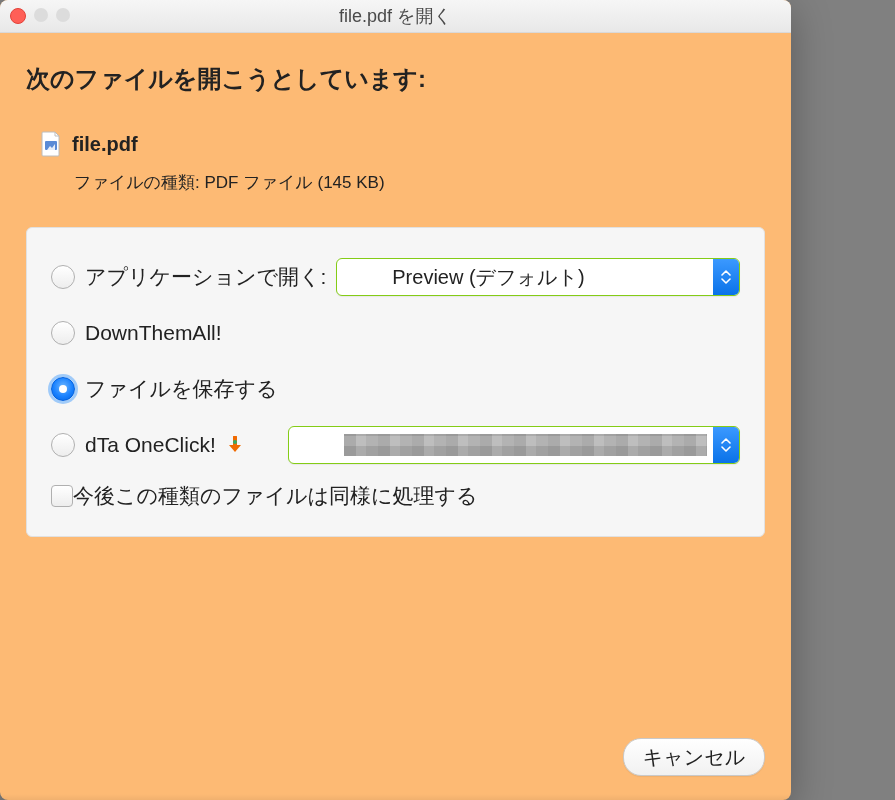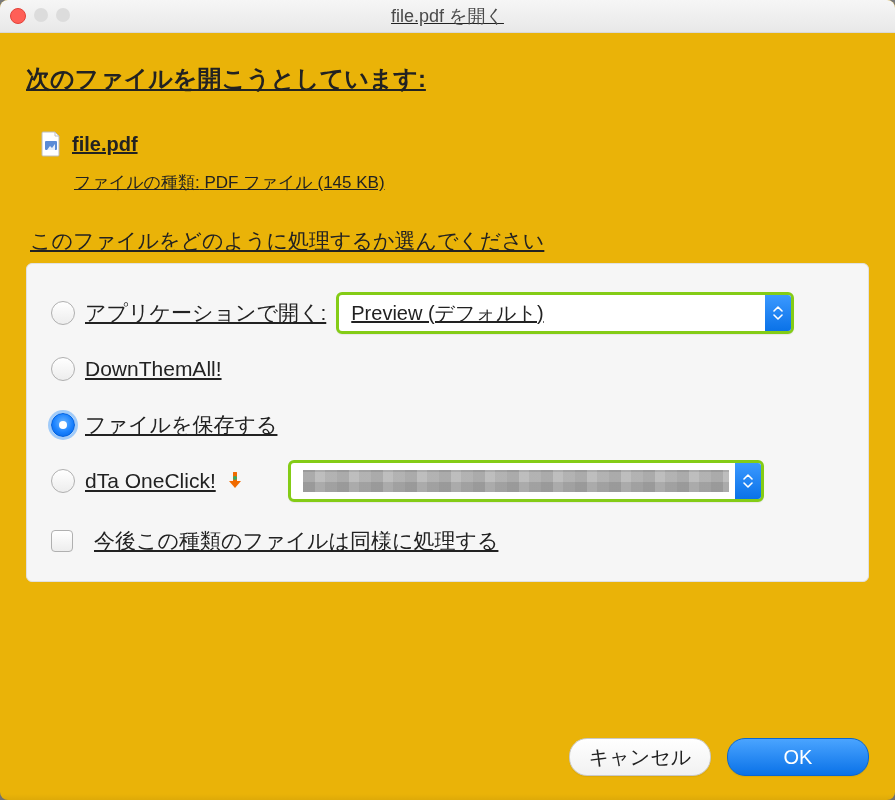--- a/index.html
+++ b/index.html
@@ -4,28 +4,27 @@
 <style>
 html, body {
   margin: 0;
   padding: 0;
   background: #808080;
   font-family: -apple-system, "Helvetica Neue", "Hiragino Kaku Gothic Pro", sans-serif;
   font-size: 20px;
   color: #222;
 }
 .window {
-  width: 895px;
+  width: 791px;
   height: 800px;
-  background: #eab308;
+  background: #fdba74;
   border-radius: 8px;
   box-shadow: 0 10px 40px rgba(0,0,0,.3);
   overflow: hidden;
   position: relative;
-  text-decoration: underline;
 }
 .titlebar {
   height: 32px;
   background: linear-gradient(#f6f6f6, #e8e8e8);
   border-bottom: 1px solid #d9d9d9;
   display: flex;
   align-items: center;
   position: relative;
 }
 .traffic-lights {
@@ -131,25 +130,26 @@
 .opt-label {
   font-size: 21px;
 }
 .select {
   flex: 1;
   height: 36px;
   max-width: 452px;
   display: flex;
   align-items: center;
   background: #fff;
-  border: 3px solid #84cc16;
+  border: 1px solid #84cc16;
   border-radius: 6px;
   box-shadow: 0 1px 1px rgba(0,0,0,.06);
   position: relative;
   overflow: hidden;
+  padding-left: 43px;
 }
 .select .sel-text {
   padding-left: 12px;
   font-size: 20px;
   flex: 1;
   overflow:hidden;
   white-space:nowrap;
 }
 .select .sel-stepper {
   width: 26px;
@@ -173,22 +173,22 @@
     repeating-linear-gradient(90deg,
       #c6c6c6 0 12px, #dcdcdc 12px 22px, #cfcfcf 22px 34px),
     repeating-linear-gradient(0deg,
       #c6c6c6 0 10px, #dcdcdc 10px 20px);
   background-blend-mode: multiply;
   image-rendering: pixelated;
 }
 .chk-row {
   display:flex;
   align-items:center;
-  gap:21px;
-  margin-top: 25px;
+  gap:0;
+  margin-top: 16px;
   margin-bottom: 6px;
 }
 .checkbox {
   width: 20px;
   height: 20px;
   border-radius: 4px;
   border: 1px solid #b0b0b0;
   background: linear-gradient(#ffffff, #ededed);
   flex-shrink:0;
 }
@@ -257,21 +257,20 @@
     </div>
 
     <div class="file-details">
       <div class="line">
         <span>ファイルの種類:</span>
         <span>&nbsp;</span>
         <span>PDF ファイル (145 KB)</span>
       </div>
     </div>
 
-    <div class="subheading">このファイルをどのように処理するか選んでください</div>
 
     <div class="panel">
 
       <div class="opt-row">
         <span class="radio"></span>
         <span class="opt-label">アプリケーションで開く:</span>
         <div class="select">
           <span class="sel-text">Preview (デフォルト)</span>
           <span class="sel-stepper">
             <svg width="10" height="6">
@@ -322,17 +321,16 @@
         <span class="checkbox"></span>
         <span class="opt-label">今後この種類のファイルは同様に処理する</span>
       </div>
 
     </div>
 
   </div>
 
   <div class="buttonbar">
     <div class="btn">キャンセル</div>
-    <div class="btn primary">OK</div>
   </div>
 
   <div class="window-bottom-edge"></div>
 </div>
 
 </body></html>

